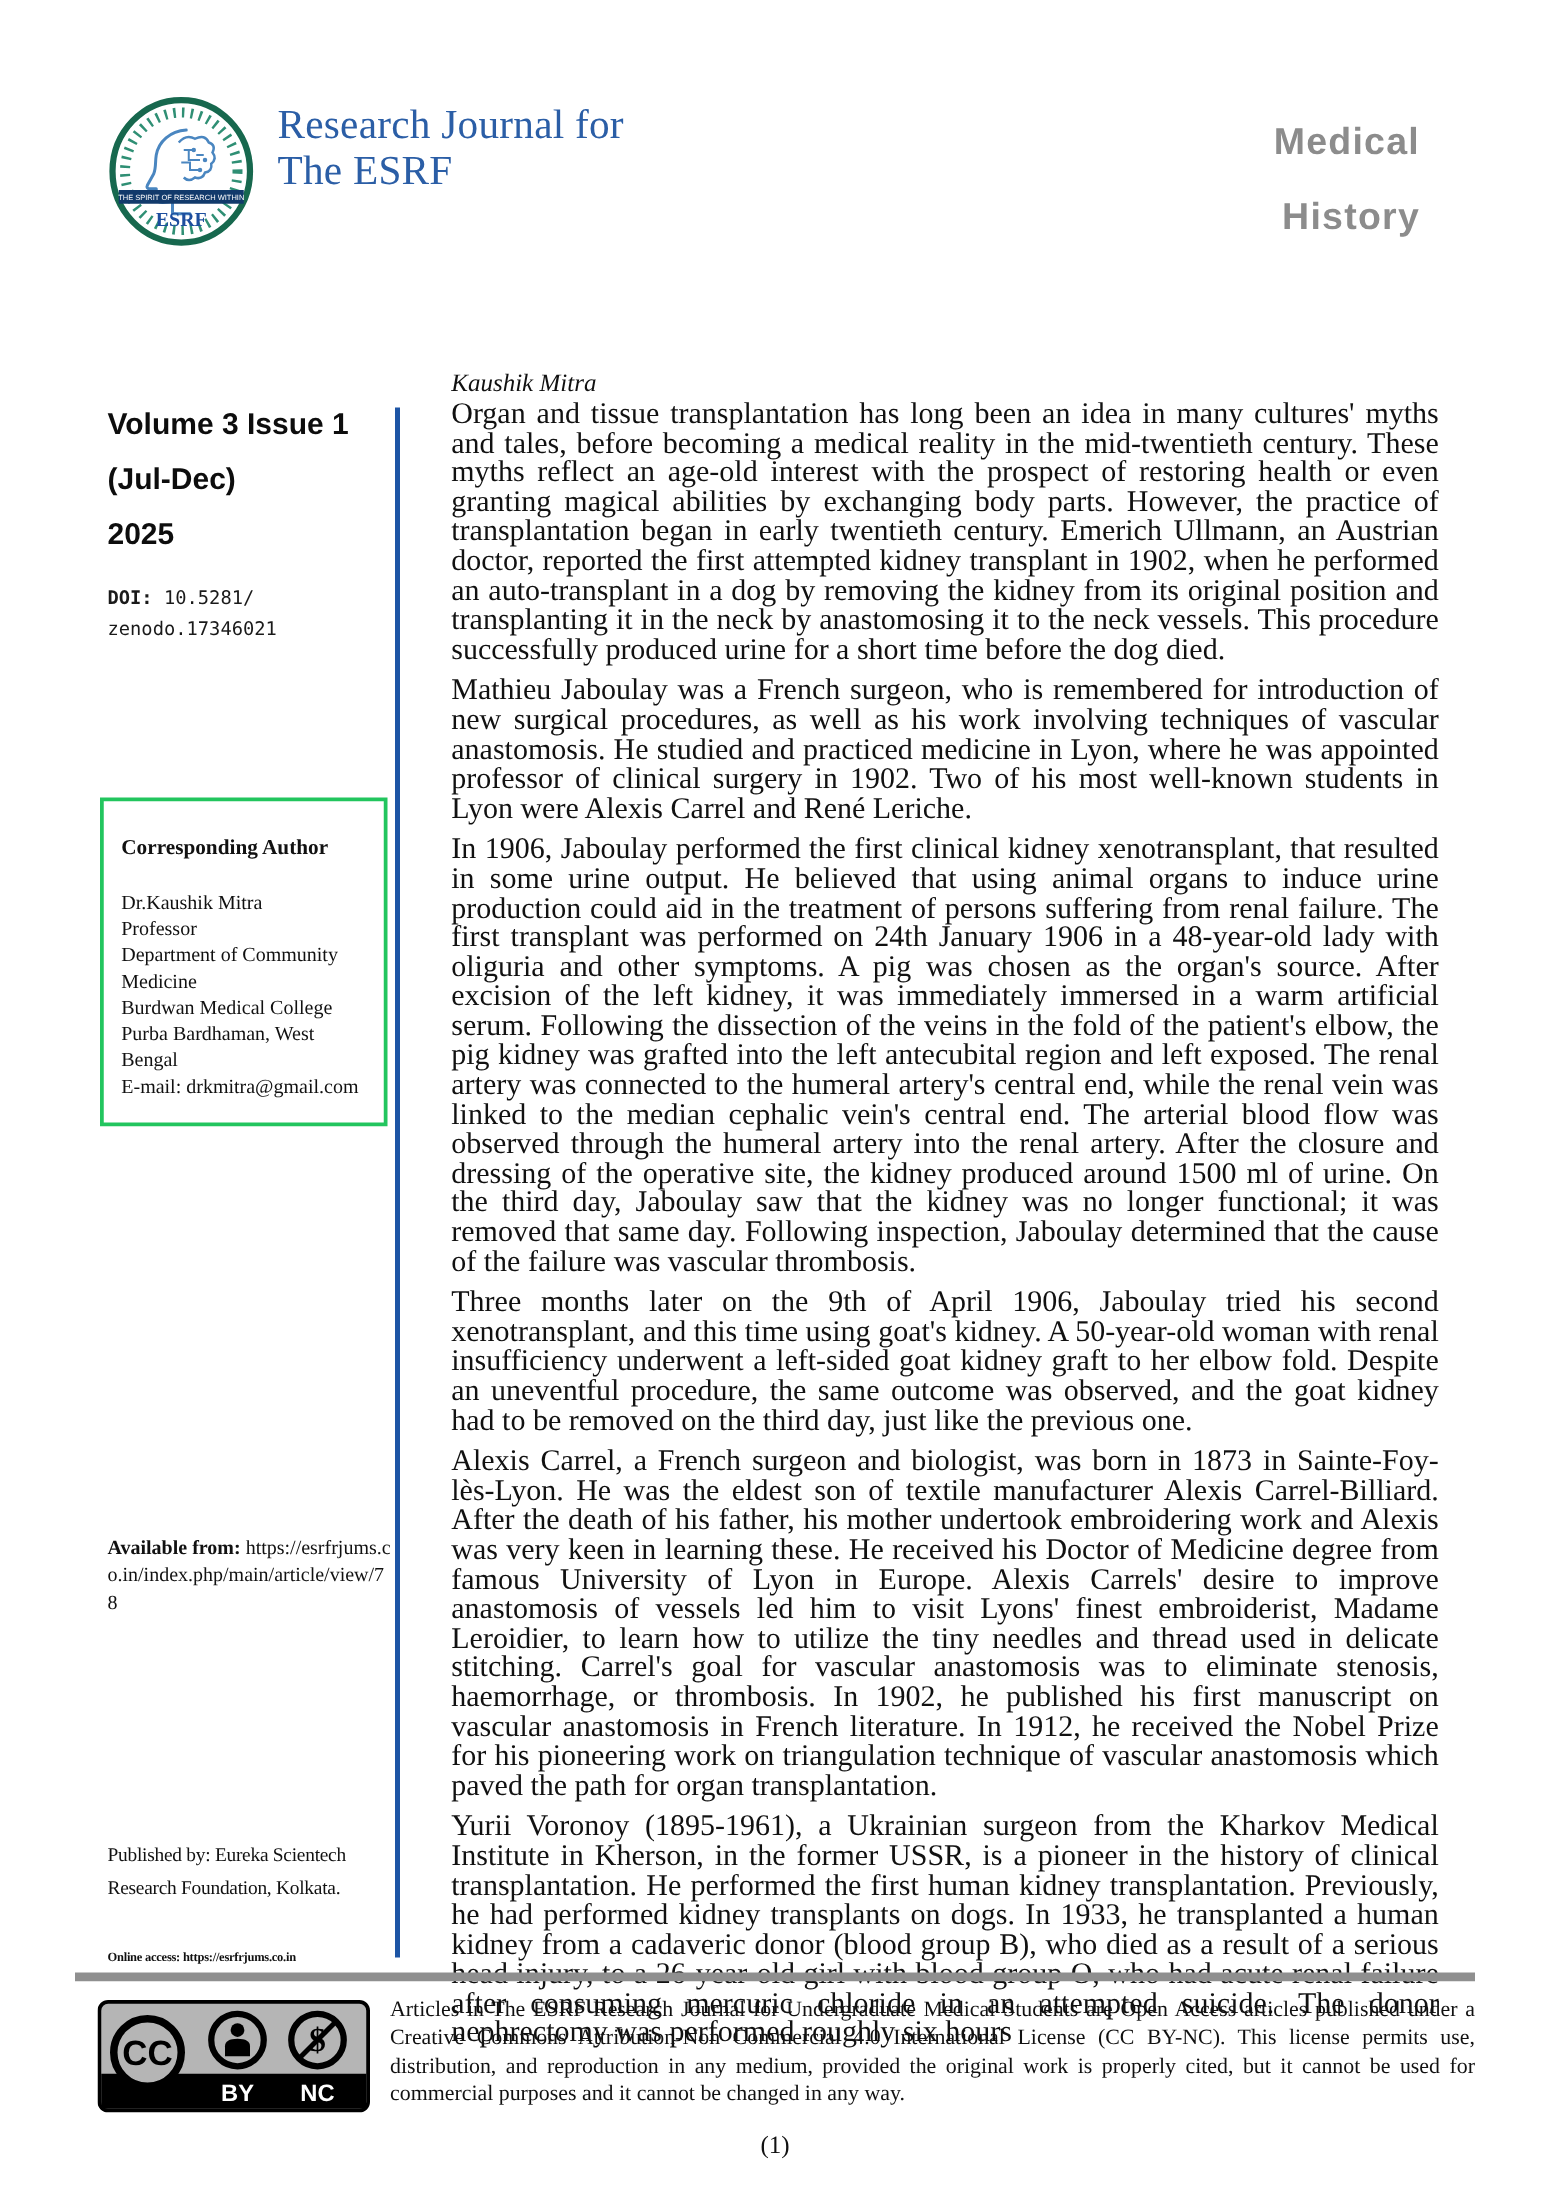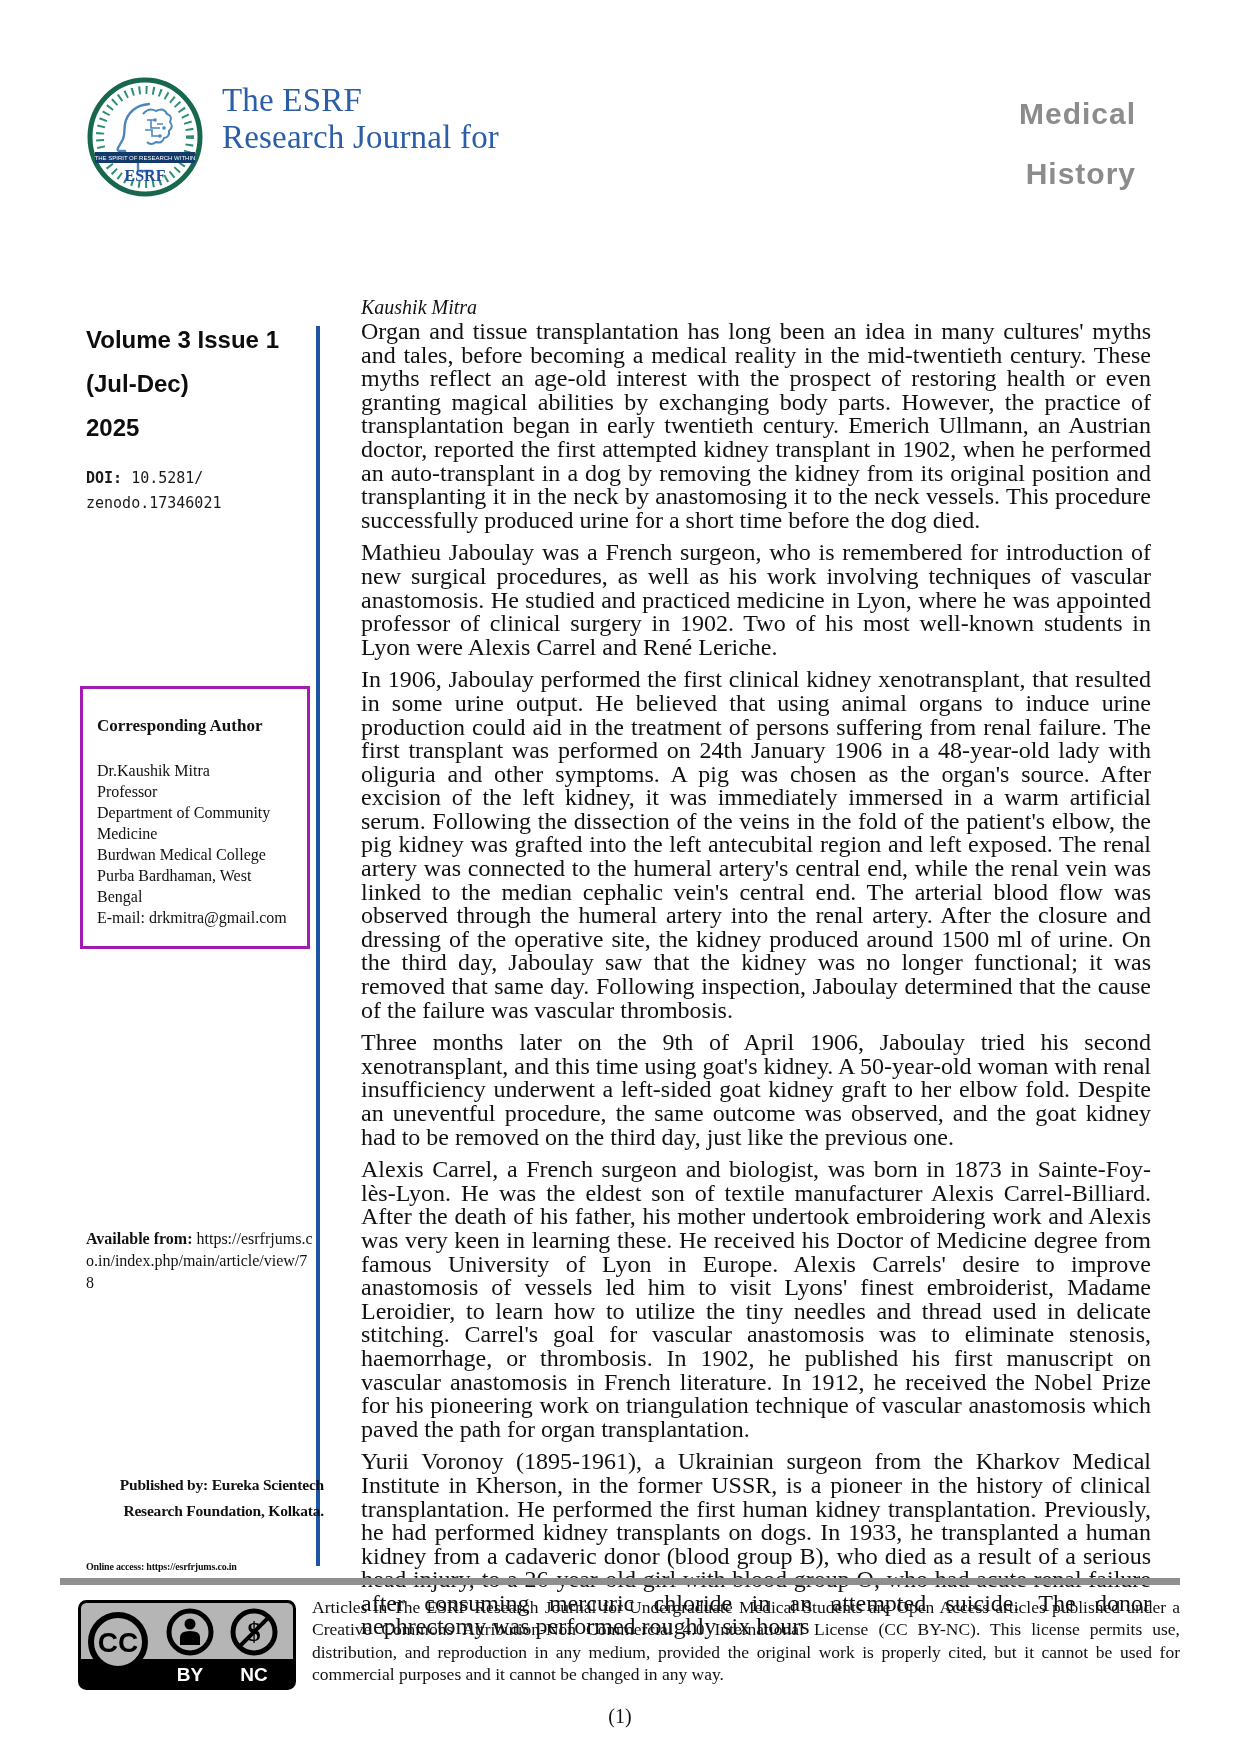--- a/index.html
+++ b/index.html
@@ -39,32 +39,32 @@
     font-weight: bold; font-size: 24px; line-height: 44px; color: #0d0d0d;
   }
   .doi {
     position: absolute; left: 86px; top: 466px;
     font-family: "DejaVu Sans Mono", monospace;
     font-size: 15px; line-height: 25px; color: #1a1a1a;
   }
   .doi b { font-weight: bold; }
   .author-box {
     position: absolute; left: 80px; top: 638px; width: 230px;
-    border: 3px solid #a21caf;
+    border: 3px solid #22c55e;
     padding: 26px 12px 18px 14px;
-    font-size: 16px; line-height: 21px; margin-top: 48px;
+    font-size: 16px; line-height: 21px;
   }
   .author-box .heading { font-weight: bold; font-size: 17px; margin-bottom: 24px; }
   .side-note { position: absolute; left: 86px; width: 228px; font-size: 16px; line-height: 22px; }
   .available { top: 1228px; }
   .available .url { word-break: break-all; }
   .available b { font-weight: bold; }
   .published {
     top: 1472px; width: 238px;
-    font-weight: bold; letter-spacing: -0.2px; line-height: 26px; font-size: 15.5px; text-align: right;
+    font-weight: normal; letter-spacing: -0.2px; line-height: 26px; font-size: 15.5px;
   }
   .online {
     top: 1556px; width: 250px;
     font-weight: bold; letter-spacing: -0.2px; font-size: 10px;
   }
 
   
   .main {
     position: absolute; left: 361px; top: 296px; width: 790px;
   }
@@ -110,22 +110,22 @@
     <circle cx="79" cy="52" r="1.8" fill="#4a86c0"></circle>
     <circle cx="75" cy="60" r="1.8" fill="#4a86c0"></circle>
 
     <rect x="10" y="76" width="100" height="11" fill="#123a6b"></rect>
     <text x="60" y="84" font-family="Liberation Sans, sans-serif" font-size="6" fill="#ffffff" text-anchor="middle">THE SPIRIT OF RESEARCH WITHIN</text>
     <text x="60" y="105" font-family="Liberation Serif, serif" font-size="16" font-weight="bold" fill="#1d4e9e" text-anchor="middle">ESRF</text>
   </svg>
 </div>
 
 <div class="journal-title">
+  <div>Research Journal for</div>
   <div>The ESRF</div>
-  <div>Research Journal for</div>
 </div>
 
 <div class="section-label">
   <div>Medical</div>
   <div>History</div>
 </div>
 
 <div class="divider-v"></div>
 
 <div class="volume">

